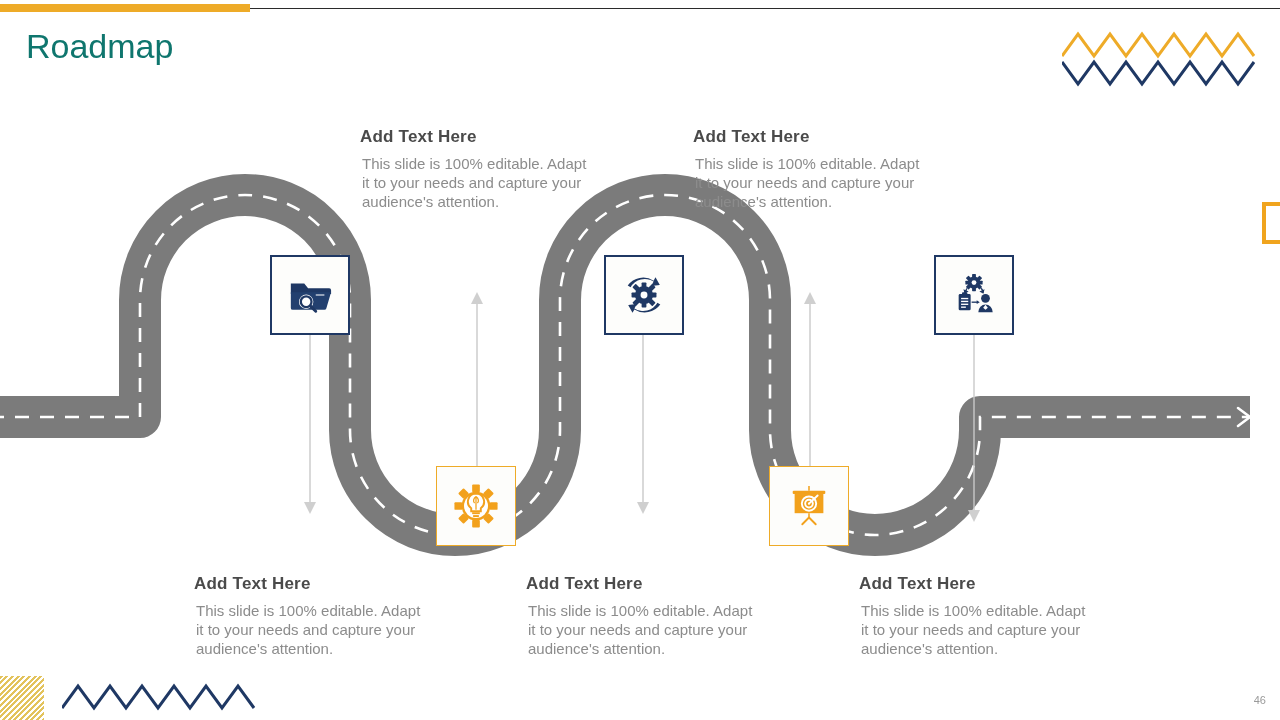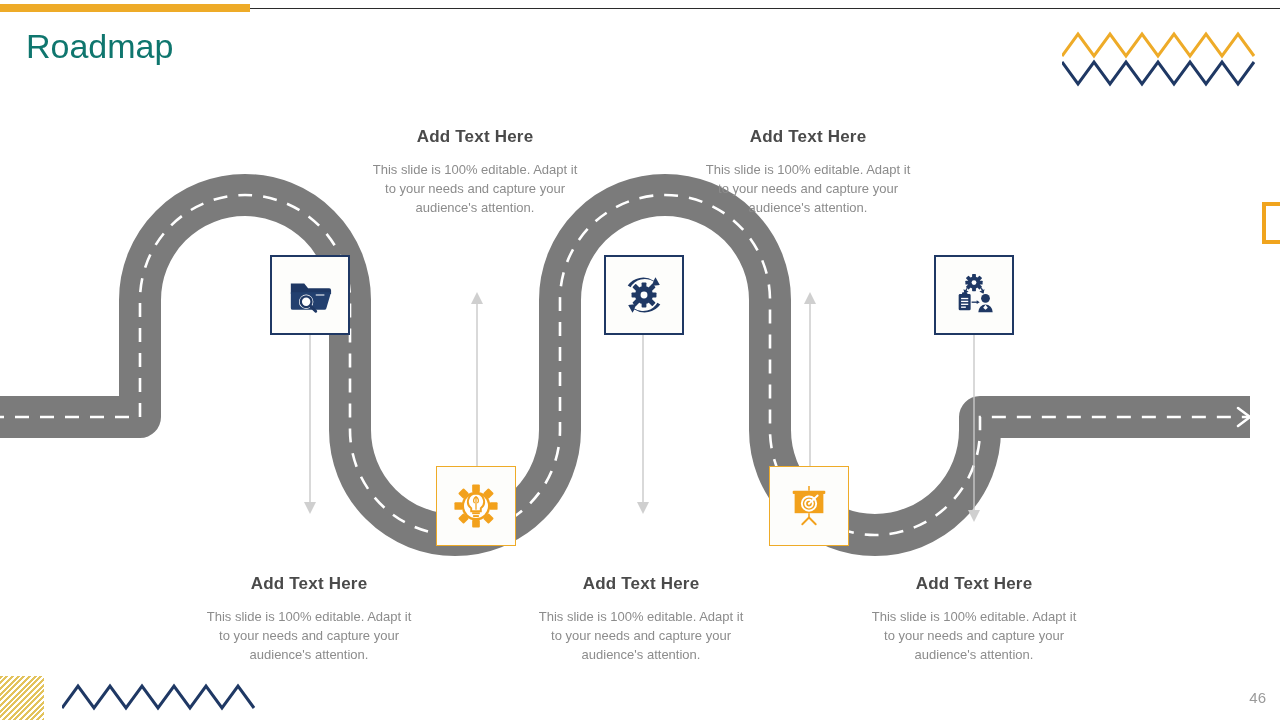--- a/index.html
+++ b/index.html
@@ -60,21 +60,21 @@
     background-image: repeating-linear-gradient(
       -45deg,
       #e3c35c 0px, #e3c35c 2px,
       #ffffff 2px, #ffffff 4px
     );
   }
 
   .page-number {
     position: absolute;
     right: 14px; bottom: 14px;
-    font-size: 15px;
+    font-size: 11px;
     color: #9a9a9a;
   }
 
   
   .road-layer {
     position: absolute;
     left: 0; top: 0;
     width: 1280px; height: 720px;
   }
 
@@ -90,36 +90,35 @@
   }
   .icon-box.navy   { border: 2px solid #1f3864; }
   .icon-box.orange { border: 1.5px solid #eeab28; }
 
   .icon-box svg { display: block; }
 
   
   .text-block {
     position: absolute;
     width: 230px;
-    text-align: center;
   }
   .tb-heading {
     font-size: 17px;
     font-weight: bold;
     color: #4a4a4a;
     letter-spacing: 0.2px;
     margin: 0 0 6px 0;
     line-height: 22px;
     white-space: nowrap;
   }
   .tb-body {
-    font-size: 13px;
+    font-size: 15px;
     color: #8c8c8c;
     line-height: 19px;
-    margin: 12px;
+    margin: 2px;
   }
 
   
   .connector {
     position: absolute;
   }
 </style>
 </head>
 <body>
 

